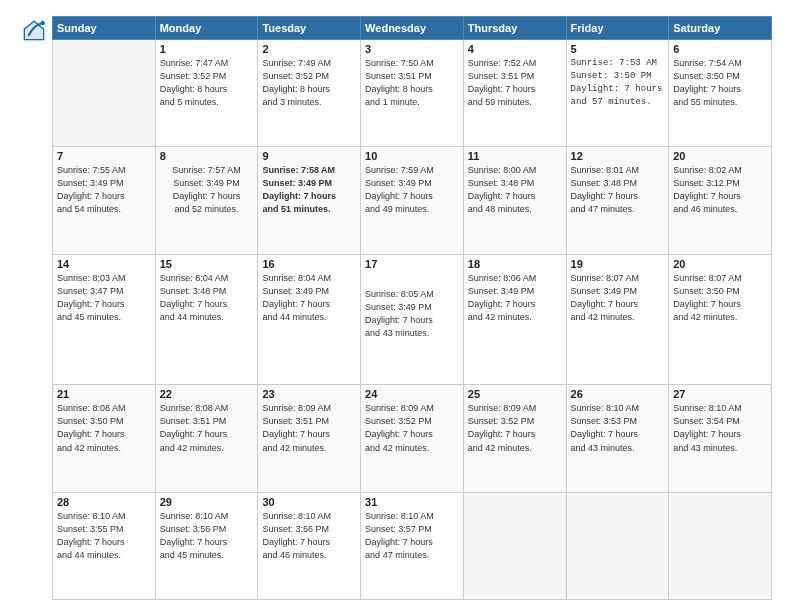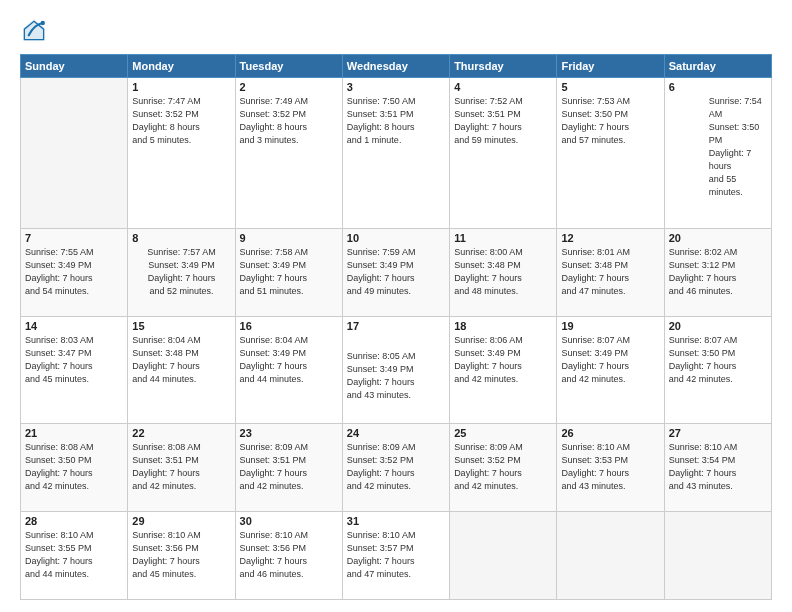--- a/index.html
+++ b/index.html
@@ -9,21 +9,21 @@
       background: #fff;
       font-family: Arial, Helvetica, sans-serif;
       overflow: hidden;
     }
 
     .page {
       width: 792px;
       height: 612px;
       padding: 16px 20px 12px 20px;
       display: flex;
-      flex-direction: column;
+      flex-direction: row;
     }
 
     .header {
       display: flex;
       justify-content: space-between;
       align-items: flex-start;
       margin-bottom: 10px;
     }
 
     .logo {
@@ -172,28 +172,28 @@
           </td>
           <td>
             <span class="day-number">4</span>
             <div class="day-info" style="white-space: pre-line;">Sunrise: 7:52 AM
 Sunset: 3:51 PM
 Daylight: 7 hours
 and 59 minutes.</div>
           </td>
           <td>
             <span class="day-number">5</span>
-            <div class="day-info" style="white-space: pre-line;">Sunrise: 7:53 AM
+            <div class="day-info" style="white-space: pre-line; font-family: Liberation Mono, monospace;">Sunrise: 7:53 AM
 Sunset: 3:50 PM
 Daylight: 7 hours
 and 57 minutes.</div>
           </td>
           <td>
             <span class="day-number">6</span>
-            <div class="day-info" style="white-space: pre-line; margin-left: 40px;">Sunrise: 7:54 AM
+            <div class="day-info" style="white-space: pre-line;">Sunrise: 7:54 AM
 Sunset: 3:50 PM
 Daylight: 7 hours
 and 55 minutes.</div>
           </td>
         </tr>
         <tr class="row-alt">
           <td>
             <span class="day-number">7</span>
             <div class="day-info" style="white-space: pre-line;">Sunrise: 7:55 AM
 Sunset: 3:49 PM
@@ -202,21 +202,21 @@
           </td>
           <td>
             <span class="day-number">8</span>
             <div class="day-info" style="white-space: pre-line; text-align: center;">Sunrise: 7:57 AM
 Sunset: 3:49 PM
 Daylight: 7 hours
 and 52 minutes.</div>
           </td>
           <td>
             <span class="day-number">9</span>
-            <div class="day-info" style="white-space: pre-line;">Sunrise: 7:58 AM
+            <div class="day-info" style="white-space: pre-line; font-weight: bold;">Sunrise: 7:58 AM
 Sunset: 3:49 PM
 Daylight: 7 hours
 and 51 minutes.</div>
           </td>
           <td>
             <span class="day-number">10</span>
             <div class="day-info" style="white-space: pre-line;">Sunrise: 7:59 AM
 Sunset: 3:49 PM
 Daylight: 7 hours
 and 49 minutes.</div>

